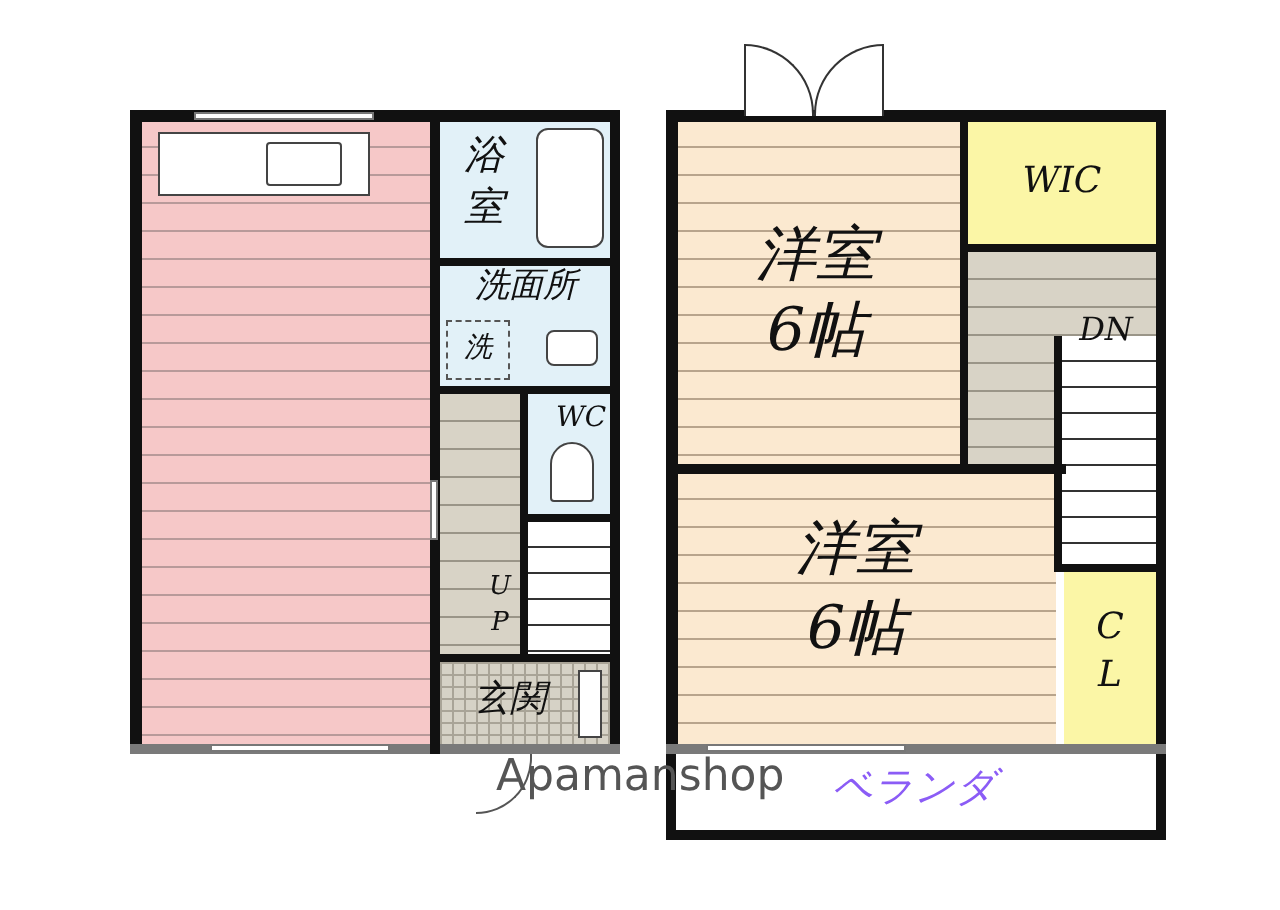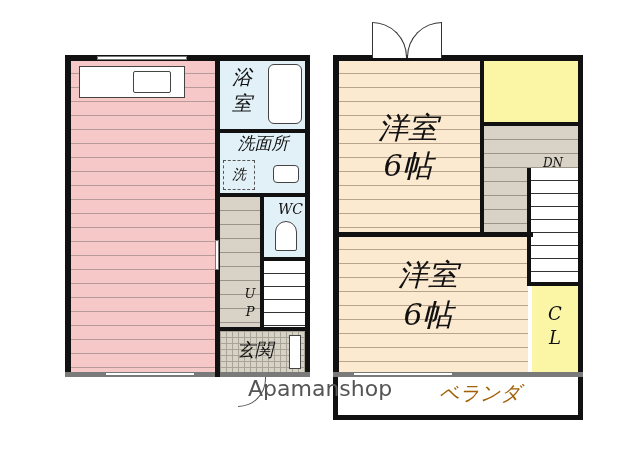--- a/index.html
+++ b/index.html
@@ -72,24 +72,25 @@
   <div class="abs win" style="left:150px;top:185px;width:4px;height:30px;"></div>
 </div>
 
 <div class="abs" style="left:333px;top:55px;width:250px;height:322px;">
 
   <div class="abs floor-cream" style="left:5px;top:5px;width:142px;height:172px;"></div>
   <div class="abs lbl" style="left:25px;top:58px;width:100px;font-size:30px;">洋室</div>
   <div class="abs lbl" style="left:25px;top:96px;width:100px;font-size:30px;">6帖</div>
 
   <div class="abs floor-yellow" style="left:151px;top:5px;width:94px;height:62px;"></div>
+  <div class="abs lbl" style="left:151px;top:27px;width:94px;font-size:18px;">WIC</div>
 
   <div class="abs floor-gray" style="left:151px;top:71px;width:94px;height:110px;"></div>
   <div class="abs stairs" style="left:198px;top:113px;width:47px;height:110px;"></div>
-  <div class="abs lbl" style="left:200px;top:102px;width:40px;font-size:12px;">DN</div>
+  <div class="abs lbl" style="left:200px;top:102px;width:40px;font-size:16px;">DN</div>
 
   <div class="abs floor-cream" style="left:5px;top:181px;width:190px;height:136px;"></div>
   <div class="abs lbl" style="left:45px;top:205px;width:100px;font-size:30px;">洋室</div>
   <div class="abs lbl" style="left:45px;top:245px;width:100px;font-size:30px;">6帖</div>
 
   <div class="abs floor-yellow" style="left:199px;top:231px;width:46px;height:86px;"></div>
   <div class="abs lbl" style="left:199px;top:250px;width:46px;font-size:18px;">C</div>
   <div class="abs lbl" style="left:199px;top:274px;width:46px;font-size:18px;">L</div>
 
   <div class="abs wall" style="left:0;top:0;width:250px;height:6px;"></div>
@@ -102,17 +103,17 @@
   <div class="abs wall" style="left:194px;top:113px;width:4px;height:118px;"></div>
   <div class="abs wall" style="left:198px;top:227px;width:47px;height:4px;"></div>
 
   <div class="abs win" style="left:20px;top:317px;width:100px;height:4px;"></div>
 </div>
 
 <div class="abs" style="left:372px;top:22px;width:35px;height:36px;border:1px solid #333;border-bottom:none;border-radius:0 35px 0 0;background:#fff;"></div>
 <div class="abs" style="left:407px;top:22px;width:35px;height:36px;border:1px solid #333;border-bottom:none;border-radius:35px 0 0 0;background:#fff;"></div>
 
 <div class="abs" style="left:333px;top:377px;width:250px;height:43px;border:5px solid #111;border-top:none;background:#fff;"></div>
-<div class="abs lbl" style="left:420px;top:383px;width:120px;font-size:20px;color:#a16207;font-family:'DejaVu Sans',sans-serif;">ベランダ</div>
+<div class="abs lbl" style="left:397px;top:383px;width:120px;font-size:20px;color:#8b5cf6;font-family:'DejaVu Sans',sans-serif;">ベランダ</div>
 
 <div class="abs" style="left:238px;top:377px;width:28px;height:30px;border-right:1px solid #555;border-bottom:1px solid #555;border-radius:0 0 30px 0;"></div>
 
 <div class="abs" style="left:248px;top:376px;font-size:22px;color:#555;font-family:'DejaVu Sans',sans-serif;">Apamanshop</div>
 
 </body></html>

